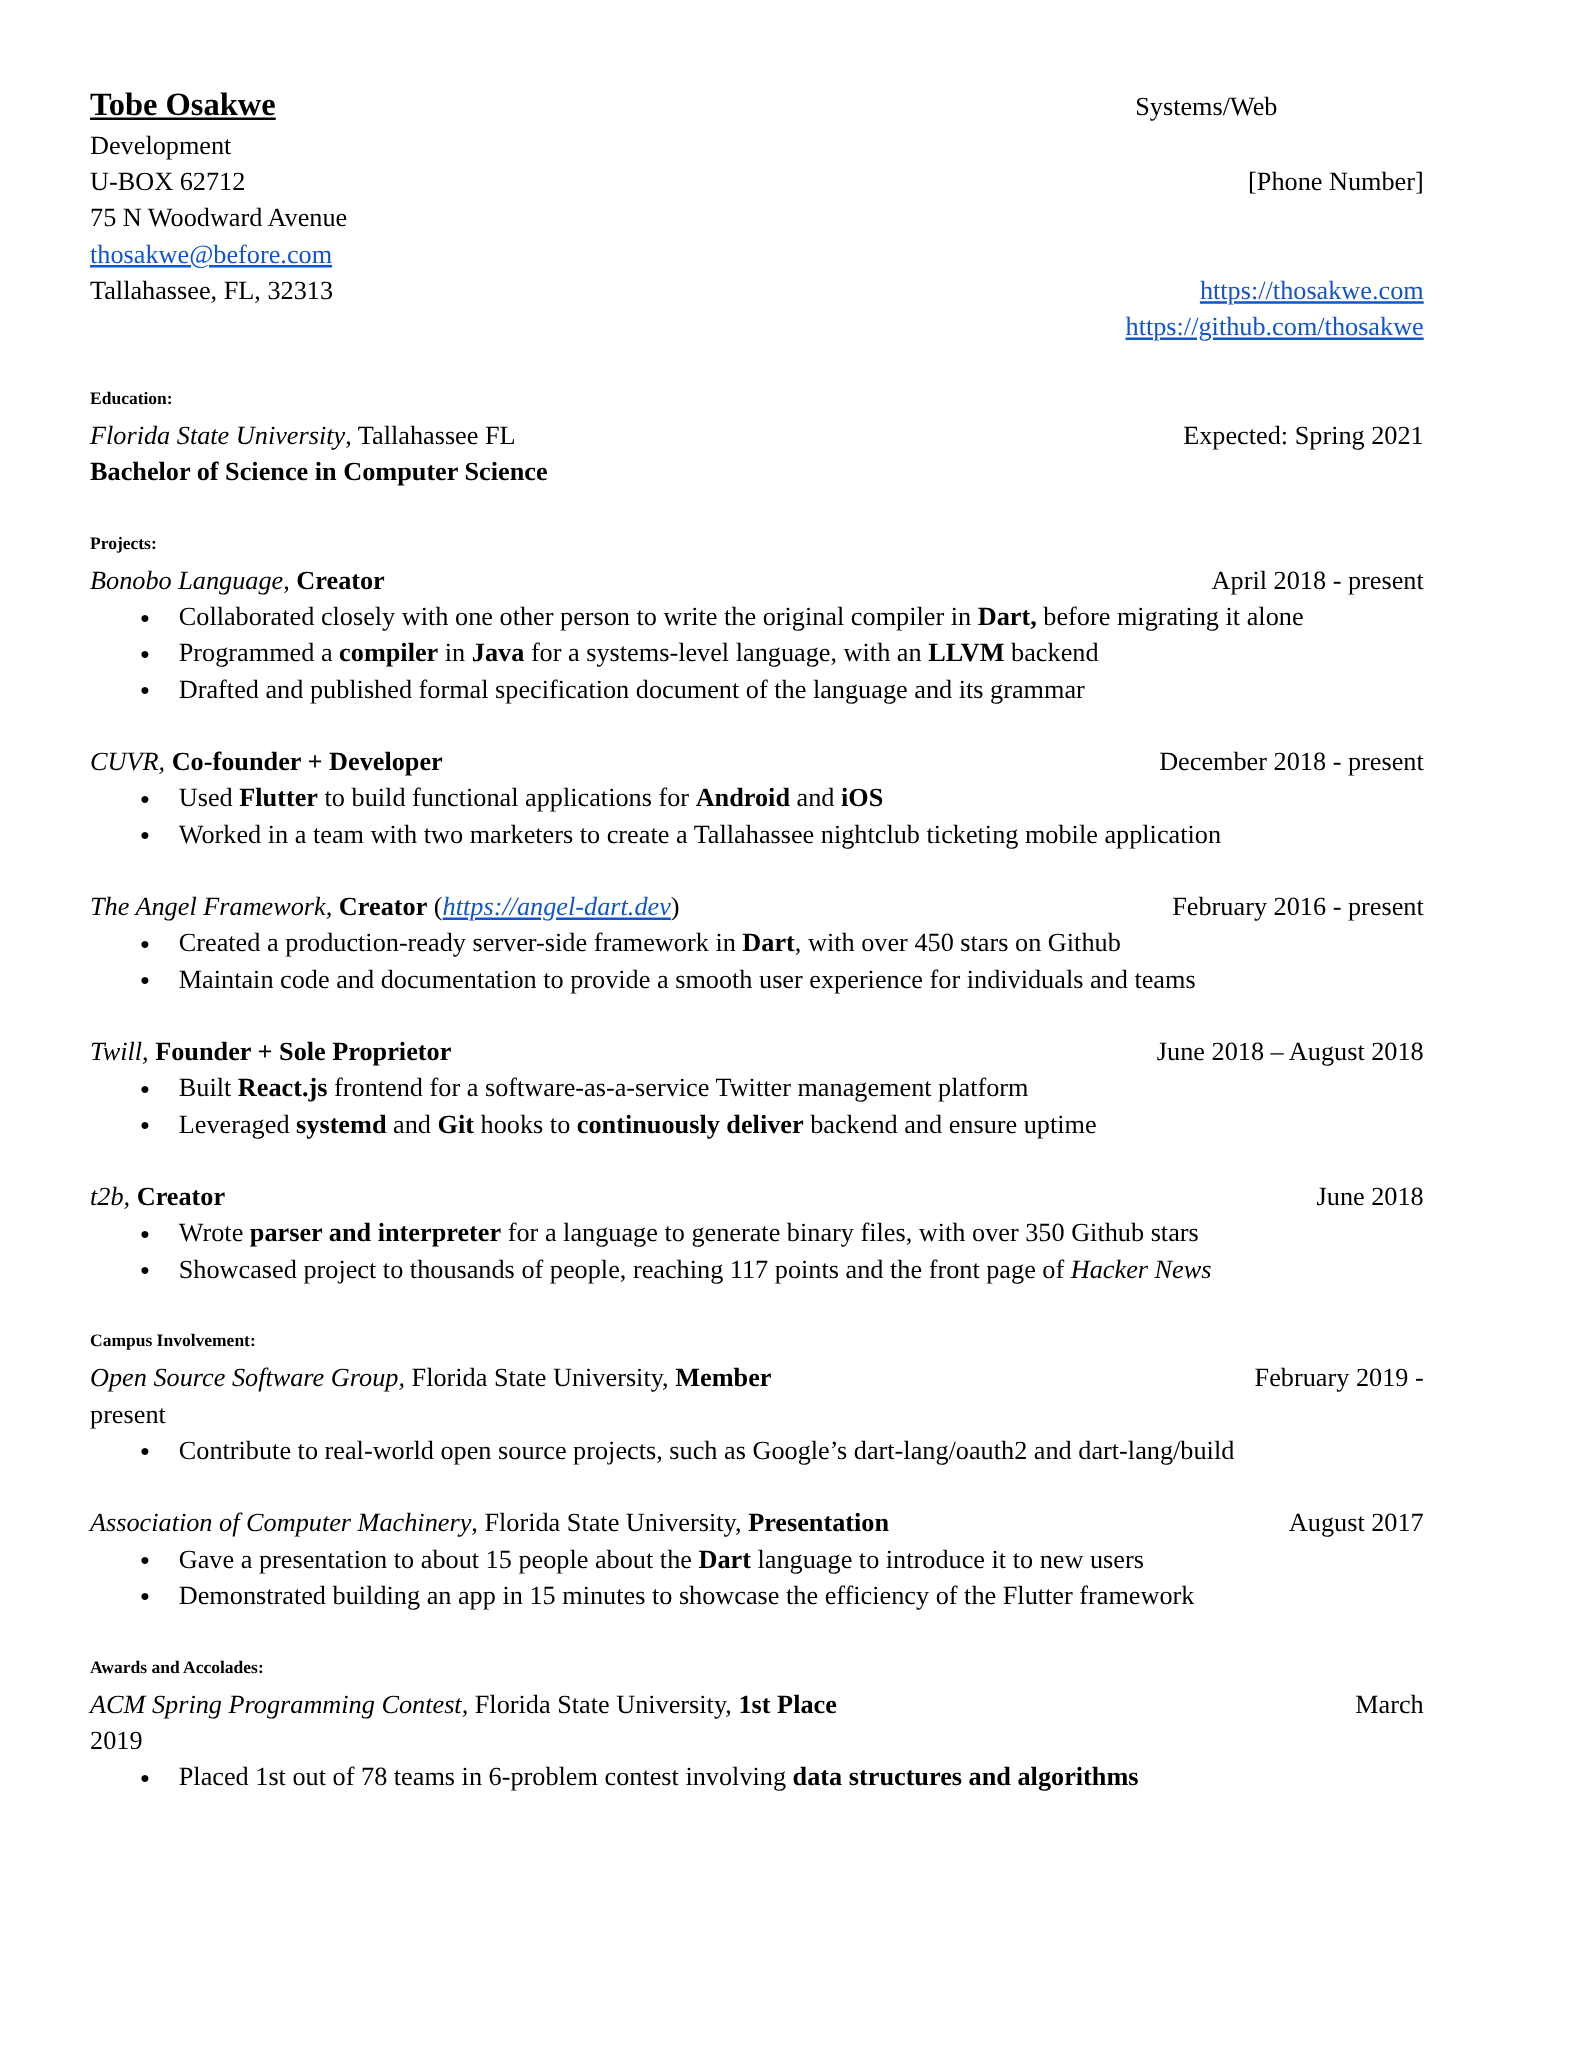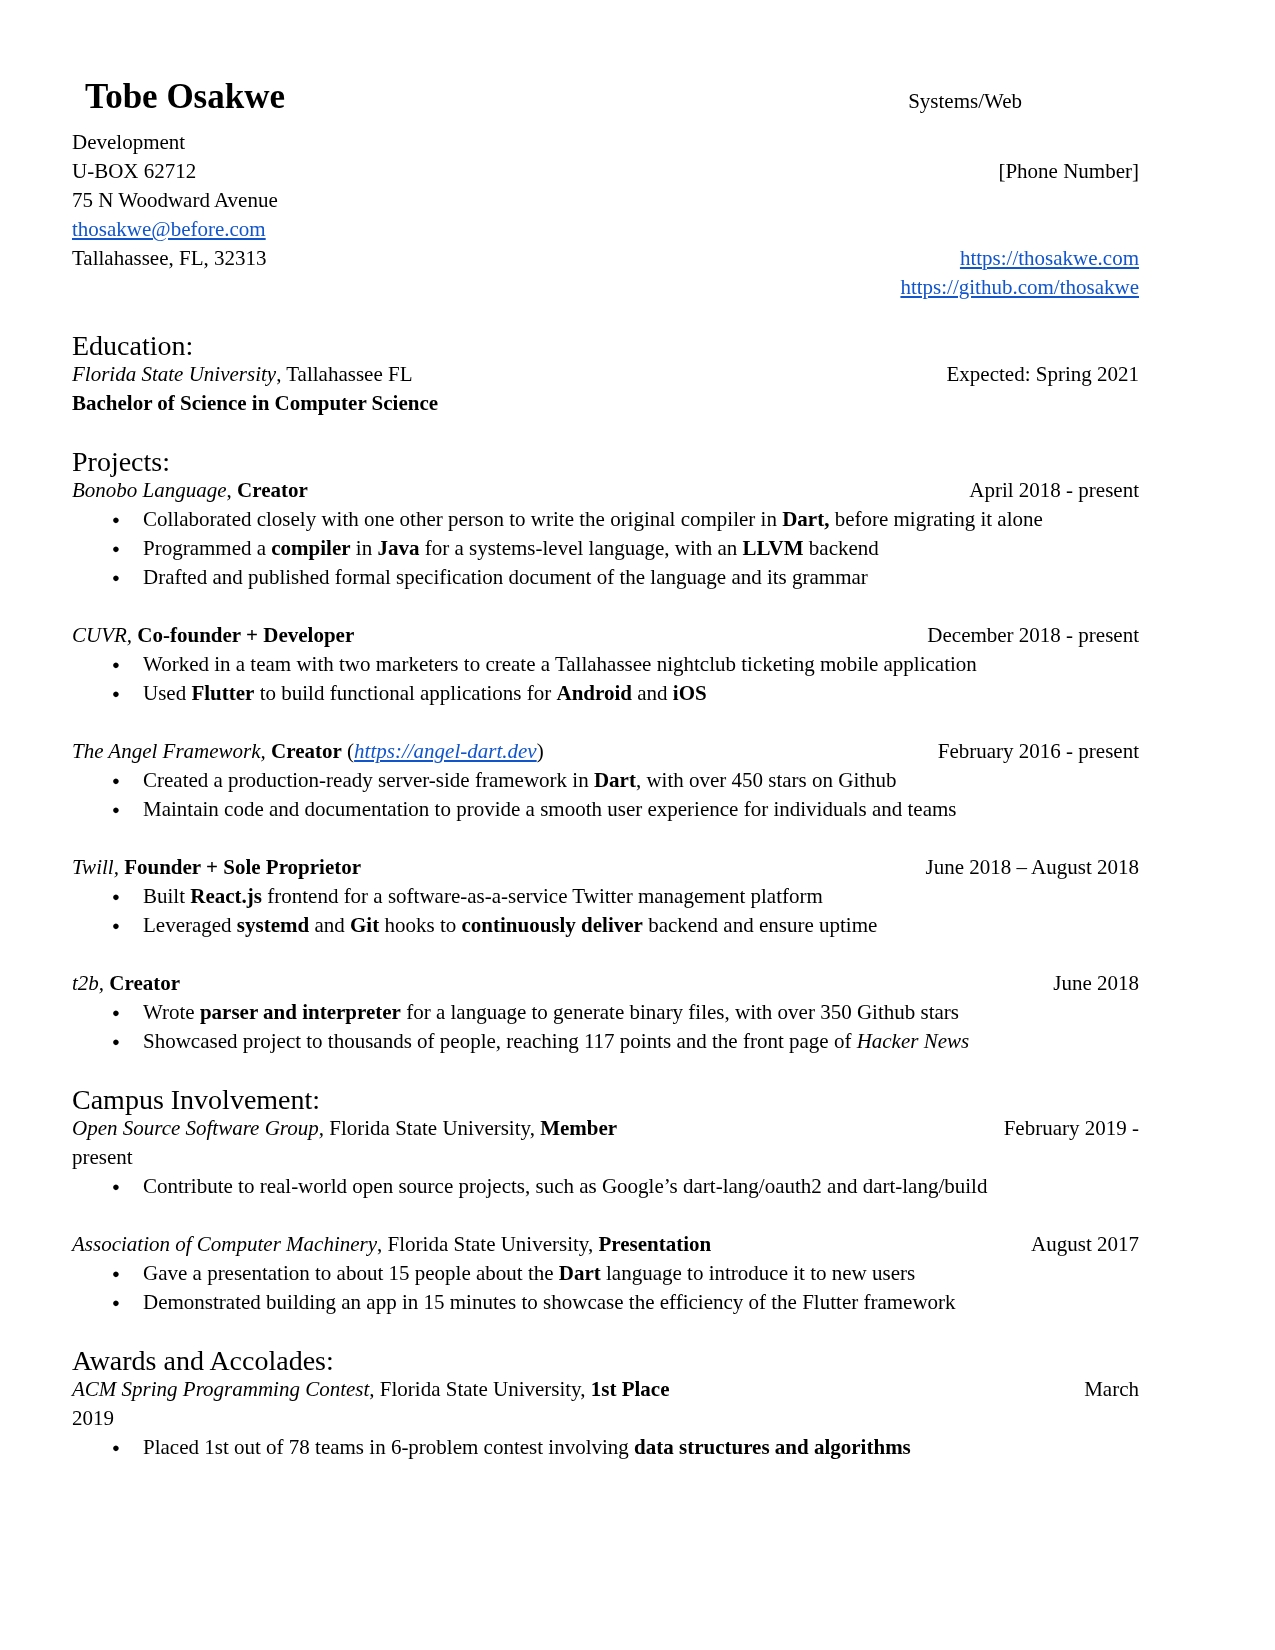--- a/index.html
+++ b/index.html
@@ -15,26 +15,26 @@
     margin:0 auto;
     background:var(--bg);
     color:var(--text);
     padding:66px 136px 40px 72px;
     font-family:"Liberation Serif","DejaVu Serif",serif;
     font-size:21px;
     line-height:29px;
   }
   .row{display:flex;justify-content:space-between;align-items:baseline;}
   .row.right{justify-content:flex-end;}
-  h1{font-size:35px;line-height:36px;margin:13px;font-weight:bold;}
+  h1{font-size:26px;line-height:36px;margin:0;font-weight:bold;text-decoration:underline;}
   .role-offset{padding-right:117px;}
   a.link{color:var(--link);text-decoration:underline;cursor:pointer;}
   .b{font-weight:bold;}
   .i{font-style:italic;}
-  h2.heading{font-size:28px;line-height:29px;font-weight:normal;margin:0;}
+  h2.heading{font-size:14px;line-height:29px;font-weight:bold;margin:0;}
   section{margin-top:29px;}
   .entry + .entry{margin-top:29px;}
   .title-row .date{white-space:nowrap;padding-left:20px;}
   ul.bullets{margin:0;padding:0;list-style:none;}
   ul.bullets li{position:relative;padding-left:71px;}
   ul.bullets li::before{
     content:"●";
     position:absolute;
     left:40px;
     top:0;
@@ -93,22 +93,22 @@
             <li><span>Programmed a </span><span class="b">compiler</span><span> in </span><span class="b">Java</span><span> for a systems-level language, with an </span><span class="b">LLVM</span><span> backend</span></li>
             <li><span>Drafted and published formal specification document of the language and its grammar</span></li>
           </ul>
         </div>
         <div class="entry">
           <div class="row title-row">
             <span class="title"><span class="i">CUVR,</span><span> </span><span class="b">Co-founder + Developer</span></span>
             <span class="date">December 2018 - present</span>
           </div>
           <ul class="bullets">
+            <li><span>Used </span><span class="b">Flutter</span><span> to build functional applications for </span><span class="b">Android</span><span> and </span><span class="b">iOS</span></li>
             <li><span>Worked in a team with two marketers to create a Tallahassee nightclub ticketing mobile application</span></li>
-            <li><span>Used </span><span class="b">Flutter</span><span> to build functional applications for </span><span class="b">Android</span><span> and </span><span class="b">iOS</span></li>
           </ul>
         </div>
         <div class="entry">
           <div class="row title-row">
             <span class="title"><span class="i">The Angel Framework,</span><span> </span><span class="b">Creator</span><span> (</span><a class="link i">https://angel-dart.dev</a><span>)</span></span>
             <span class="date">February 2016 - present</span>
           </div>
           <ul class="bullets">
             <li><span>Created a production-ready server-side framework in </span><span class="b">Dart</span><span>, with over 450 stars on Github</span></li>
             <li><span>Maintain code and documentation to provide a smooth user experience for individuals and teams</span></li>

